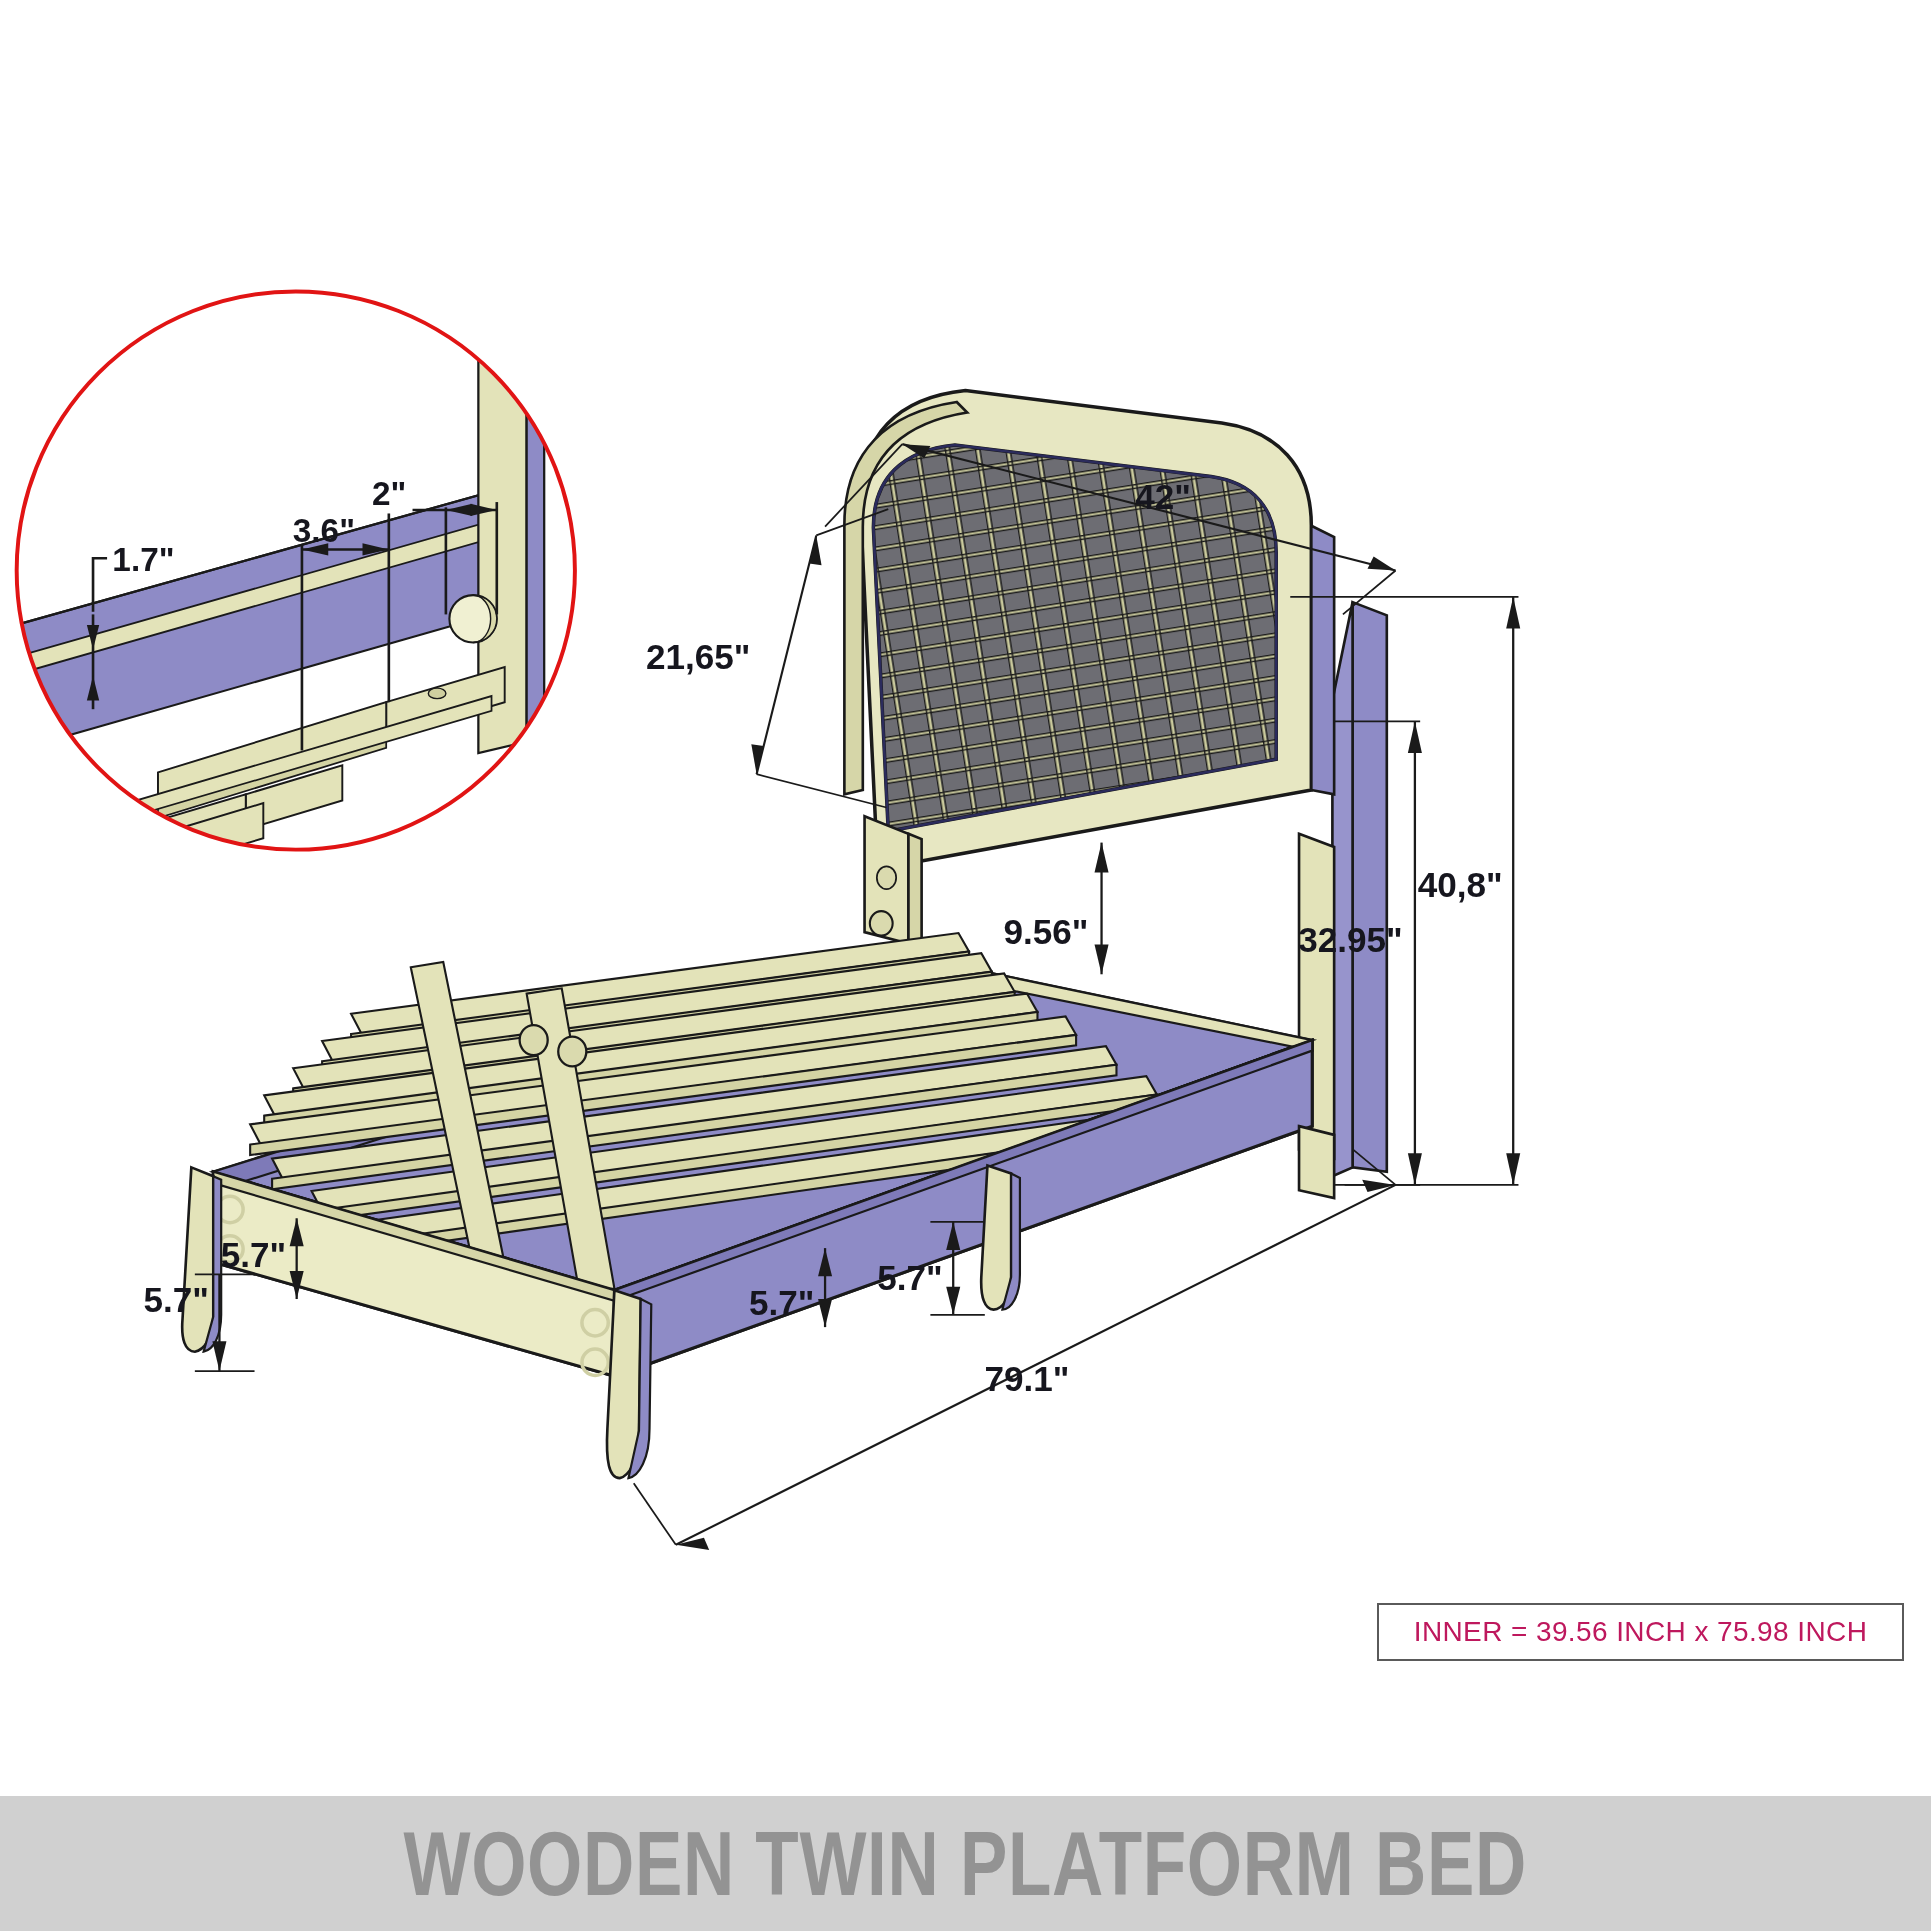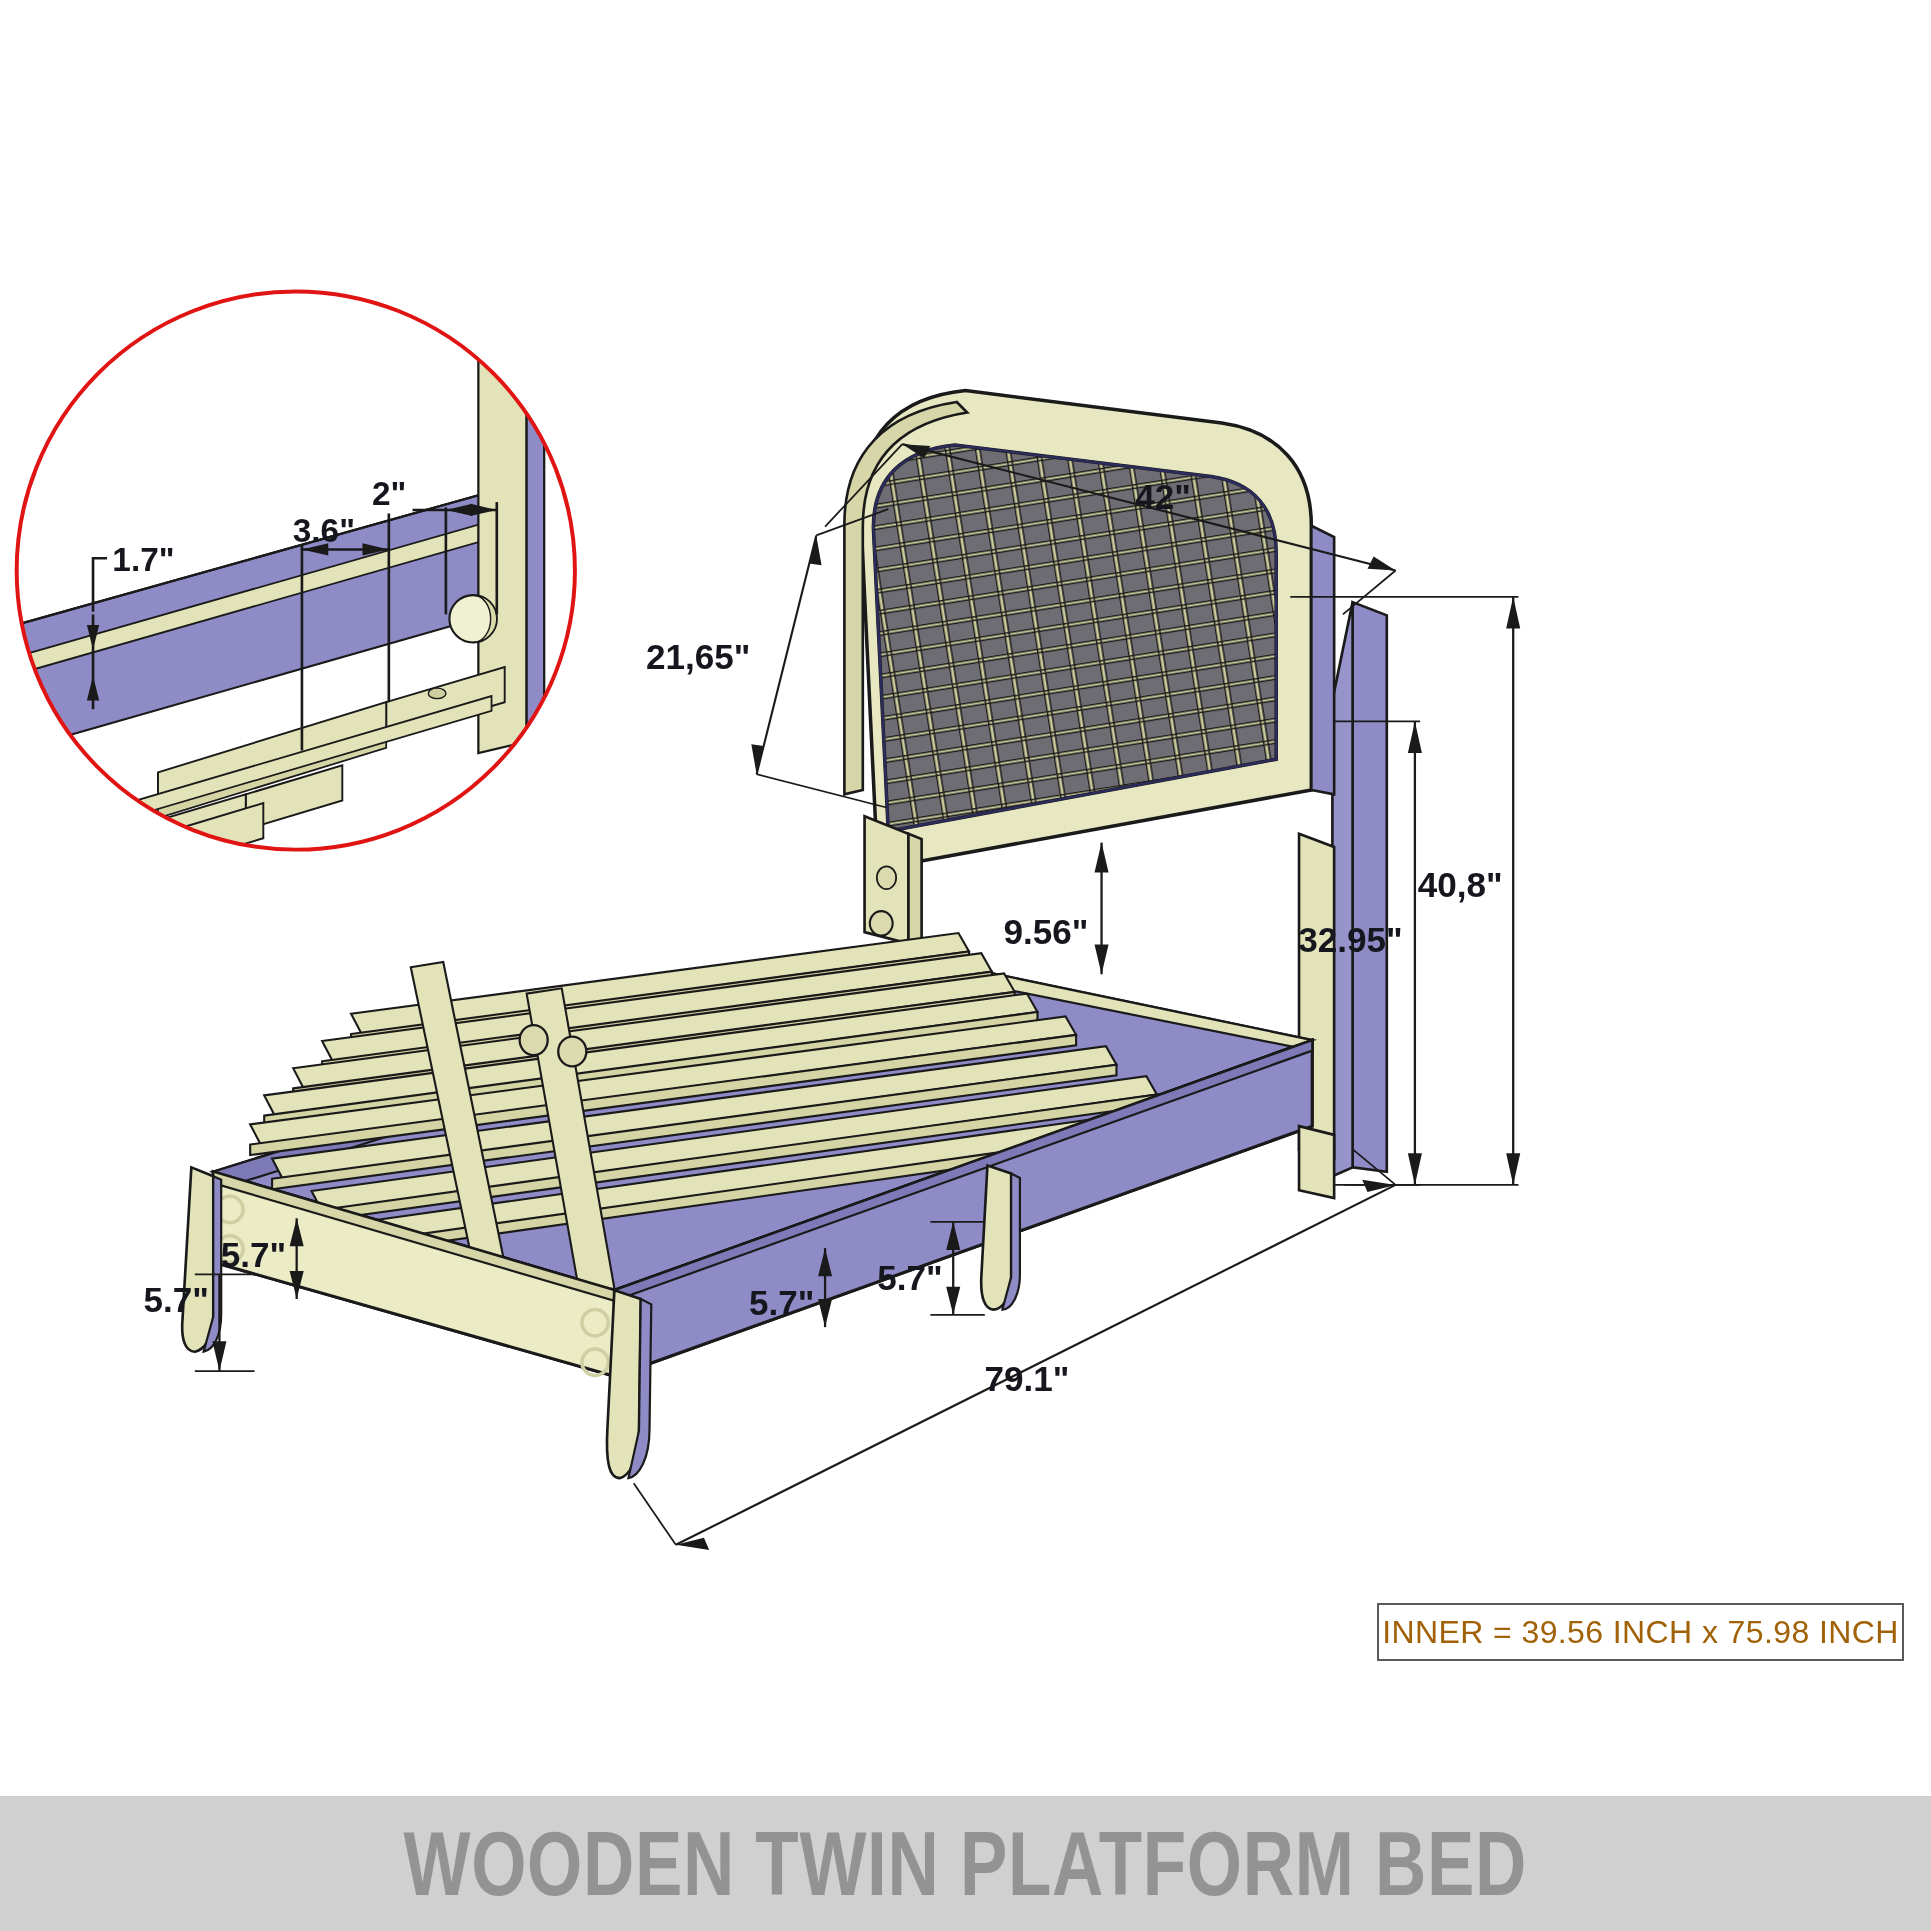--- a/index.html
+++ b/index.html
@@ -5,21 +5,21 @@
   html,body{margin:0;padding:0;background:#ffffff;}
   body{width:1931px;height:1931px;overflow:hidden;
        font-family:"Liberation Sans","DejaVu Sans",sans-serif;}
   #root{position:relative;width:1931px;height:1931px;background:#fff;}
   svg{display:block;}
   .dimtxt{font-family:"Liberation Sans","DejaVu Sans",sans-serif;
           font-weight:700;fill:#16161e;}
   .innerbox{position:absolute;left:1377px;top:1603px;width:527px;height:58px;
             border:2.6px solid #5a5a5a;background:#fff;box-sizing:border-box;
             display:flex;align-items:center;justify-content:center;}
-  .innerbox span{font-size:32px;font-weight:400;color:#a16207;letter-spacing:0.4px;
+  .innerbox span{font-size:28px;font-weight:400;color:#be185d;letter-spacing:0.4px;
                  font-family:"Liberation Sans","DejaVu Sans",sans-serif;white-space:nowrap;}
   .titlebar{position:absolute;left:0;top:1796px;width:1931px;height:135px;
             background:#d0d0d0;display:flex;align-items:center;justify-content:center;}
   .titlebar span{font-size:91px;font-weight:700;color:#939393;
                  letter-spacing:0.9px;transform:scaleX(.78);transform-origin:center;
                  white-space:nowrap;font-family:"Liberation Sans","DejaVu Sans",sans-serif;}
 </style>
 </head>
 <body>
 

